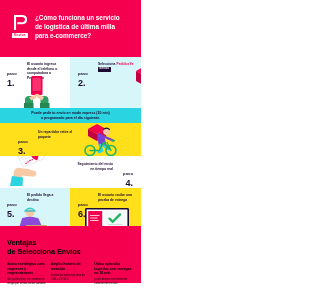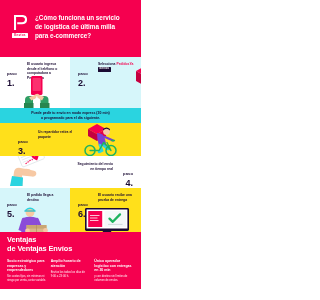--- a/index.html
+++ b/index.html
@@ -87,22 +87,22 @@
   .row-56 { top:188px; height:55px; display:flex; }
   .c5 { width:70px; background:#d6f6fa; }
   .c6 { width:71px; background:#ffe01b; }
   .s5-label { left:7px; top:5px; }
   .s5-text  { left:27px; top:5px; width:36px; }
   .s6-label { left:8px; top:5px; }
   .s6-text  { left:28px; top:5px; width:38px; }
 
   
   .footer {
-    position:absolute; left:0; top:232px; width:141px; height:57px;
-    background:#f5004f; padding:3px 7px 0 7px; color:#ffffff;
+    position:absolute; left:0; top:226px; width:141px; height:57px;
+    background:#f5004f; padding:12px 7px 0 7px; color:#000000;
   }
   .footer-title {
     font-size:7.4px; font-weight:bold; line-height:1.22; letter-spacing:-.1px;
   }
   .benefits { display:flex; gap:4px; margin-top:6px; }
   .benefit { flex:1; }
   .benefit h4 { font-size:3.5px; line-height:1.32; font-weight:bold;
                 letter-spacing:0; }
   .benefit p  { font-size:2.75px; line-height:1.42; margin-top:2.5px;
                 font-weight:normal; opacity:.95; }
@@ -316,21 +316,21 @@
 
           <rect x="42" y="28.4" width="5" height="5" rx="2.4" fill="#e6edf0" stroke="#c7d2d7" stroke-width=".7"></rect>
         </svg>
       </div>
     </div>
   </div>
 
   <div class="footer">
     <div class="footer-title">
       <span>Ventajas</span><br>
-      <span>de Ventajas Envíos</span>
+      <span>de Selecciona Envíos</span>
     </div>
     <div class="benefits">
       <div class="benefit">
         <h4>Socio estratégico para empresas y emprendedores</h4>
         <p>Sin costos fijos, sin mínimos ni riesgo por venta, costo variable.</p>
       </div>
       <div class="benefit">
         <h4>Amplio horario de atención</h4>
         <p>Envíos los todos los días de 9:00 a 23:00 h.</p>
       </div>

